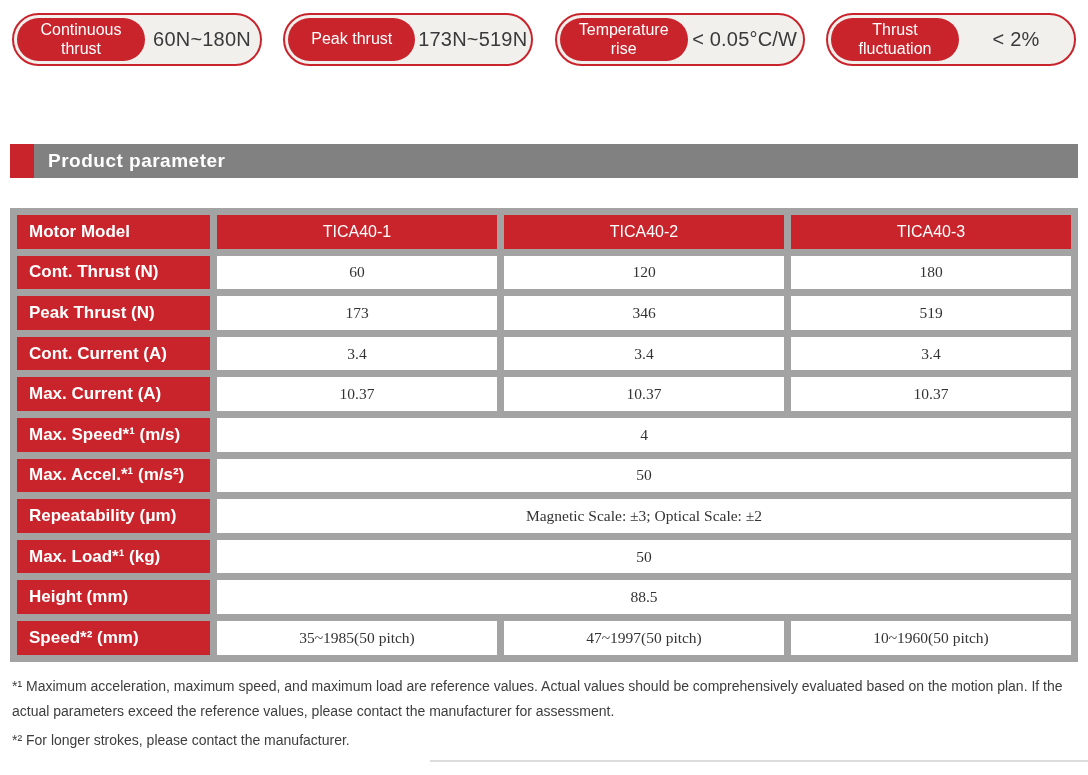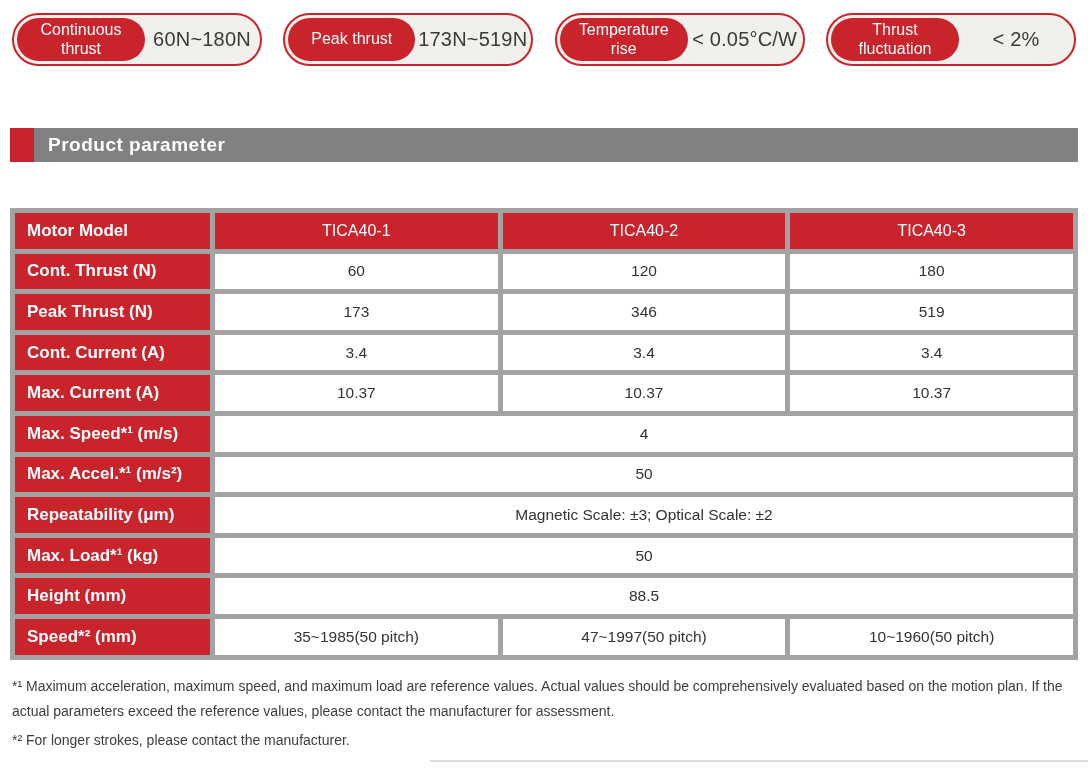--- a/index.html
+++ b/index.html
@@ -14,38 +14,38 @@
     position: relative; display: flex; align-items: stretch; }
   .badge-label { margin: 3px; width: 128px; background: #C9232B; border-radius: 23px;
     color: #ffffff; font-size: 16px; line-height: 1.18; text-align: center;
     display: flex; flex-direction: column; justify-content: center;
     padding: 0 14px; }
   .badge-value { flex: 1; display: flex; align-items: center; justify-content: center;
     font-size: 20px; font-weight: normal; color: #3A3A3A; letter-spacing: 0.2px;
     padding-right: 4px; white-space: nowrap; }
 
   
-  .section-bar { position: absolute; top: 128px; left: 10px; right: 10px; height: 34px;
+  .section-bar { position: absolute; top: 144px; left: 10px; right: 10px; height: 34px;
     background: #818181; display: flex; align-items: center; }
   .section-accent { position: absolute; left: 0; top: 0; bottom: 0; width: 24px;
     background: #C9232B; }
   .section-title { color: #ffffff; font-weight: bold; font-size: 19px;
     letter-spacing: 0.5px; padding-left: 38px; }
 
   
   table.params { position: absolute; top: 208px; left: 10px; width: 1068px;
     border-collapse: collapse; table-layout: fixed; }
   table.params col.c-label { width: 200px; }
-  table.params td, table.params th { border: 5px solid #a3a3a3; height: 40.6px;
+  table.params td, table.params th { border: 7px solid #a3a3a3; height: 40.6px;
     overflow: hidden; }
   td.red, th.red { background: #C9232B; color: #ffffff; }
   th.row-label { text-align: left; padding-left: 12px; font-size: 17px;
     font-weight: bold; }
   td.model { text-align: center; font-size: 16px; font-weight: normal; }
-  td.val { text-align: center; font-size: 15.5px; color: #333333; background: #ffffff; }
+  td.val { text-align: center; font-size: 15.5px; color: #333333; background: #ffffff; font-family: Liberation Serif, serif; }
 
   
   .footnotes { position: absolute; top: 674px; left: 12px; right: 10px;
     color: #3D3D3D; font-size: 14px; line-height: 1.78; }
   .footnotes p + p { margin-top: 4px; }
 
   .bottom-rule { position: absolute; top: 760px; left: 430px; right: 0; height: 2px;
     background: #DCDCDC; }
 </style>
 </head>

